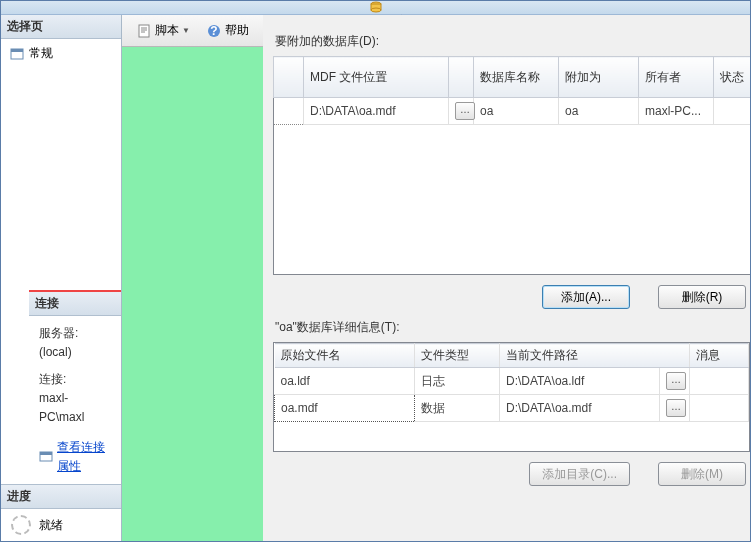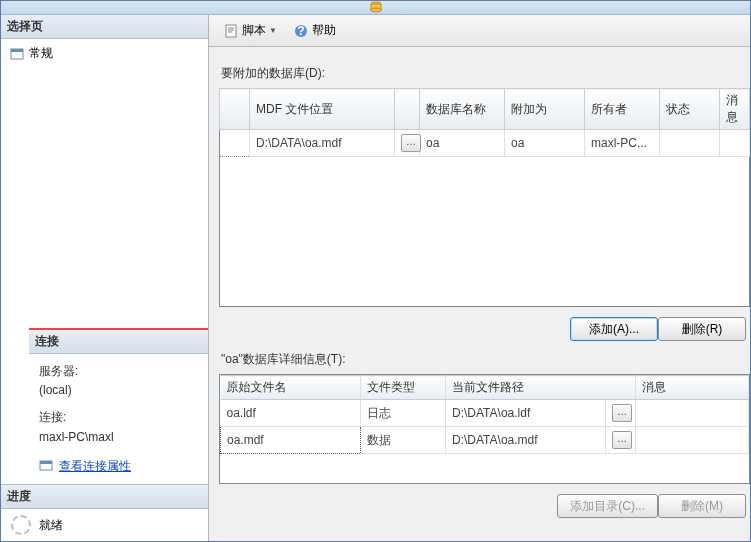--- a/index.html
+++ b/index.html
@@ -22,21 +22,21 @@
 .conn-section { border-top: 2px solid #ef4444; margin-left: 28px; }
 .conn-body { padding: 8px 10px; line-height: 1.6; color: #333; background: #fff; }
 .conn-body .label { color: #333; }
 .conn-link { color: #0645cc; text-decoration: underline; cursor: pointer; display: flex; align-items: center; margin-top: 10px; }
 .conn-link .icon { width: 16px; height: 16px; margin-right: 4px; }
 
 .progress-section { border-top: 1px solid #b0bfcf; }
 .progress-body { padding: 6px 10px; display: flex; align-items: center; background: #fff; }
 .spinner { width: 20px; height: 20px; border: 2px dashed #bbb; border-radius: 50%; margin-right: 8px; }
 
-.right-pane { flex: 1; display: flex; flex-direction: column; background: #86efac; }
+.right-pane { flex: 1; display: flex; flex-direction: row; background: #86efac; }
 
 .toolbar { height: 32px; background: linear-gradient(#f8f8f8,#e6e6e6); border-bottom: 1px solid #b8b8b8; display: flex; align-items: center; padding: 0 8px; gap: 4px; }
 .tool-btn { display: flex; align-items: center; padding: 2px 6px; border-radius: 3px; cursor: pointer; }
 .tool-btn .icon { width: 16px; height: 16px; margin-right: 3px; display: inline-flex; align-items: center; justify-content: center; }
 .dropdown-arrow { margin-left: 3px; font-size: 8px; color: #555; }
 
 .content { flex: 1; padding: 10px 0 10px 10px; background: #f0f0f0; overflow: hidden; }
 
 .section-label { margin: 8px 0 6px 2px; color: #333; }
 .grid { background: #fff; border: 1px solid #828790; width: 100%; border-collapse: collapse; table-layout: fixed; }
@@ -47,21 +47,21 @@
 .grid1 .c0 { width: 30px; }
 .grid1 .c1 { width: 145px; }
 .grid1 .c2 { width: 25px; }
 .grid1 .c3 { width: 85px; }
 .grid1 .c4 { width: 80px; }
 .grid1 .c5 { width: 75px; }
 .grid1 .c6 { width: 60px; }
 
 .ellipsis-btn { width: 20px; height: 18px; background: linear-gradient(#fdfdfd,#e3e3e3); border: 1px solid #9a9a9a; border-radius: 2px; font-size: 10px; line-height: 14px; text-align: center; cursor: pointer; display: inline-block; }
 
-.btn-row { display: flex; justify-content: flex-end; gap: 0; margin: 10px 4px 10px 0; }
+.btn-row { display: flex; justify-content: flex-end; gap: 28px; margin: 10px 4px 10px 0; }
 .btn { min-width: 88px; height: 24px; background: linear-gradient(#fdfdfd,#e3e3e3); border: 1px solid #8a8f97; border-radius: 3px; cursor: pointer; padding: 0 12px; display: flex; align-items: center; justify-content: center; }
 .btn.primary { border: 1px solid #3c7fb1; box-shadow: 0 0 0 1px #b6dff7 inset; }
 .btn.disabled { color: #999; cursor: default; }
 
 .grid2 .c0 { width: 140px; }
 .grid2 .c1 { width: 85px; }
 .grid2 .c2 { width: 160px; }
 .grid2 .c3 { width: 30px; }
 .grid2-wrapper { height: 110px; background: #fff; border: 1px solid #828790; overflow: hidden; }
 .grid2 { border: none; }

